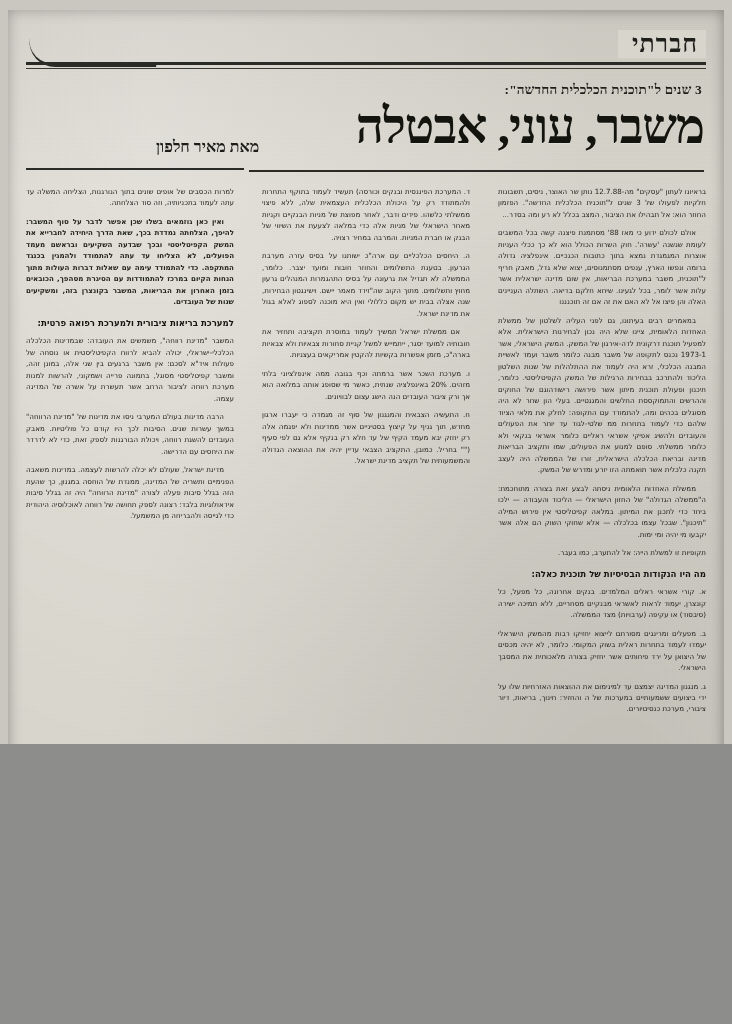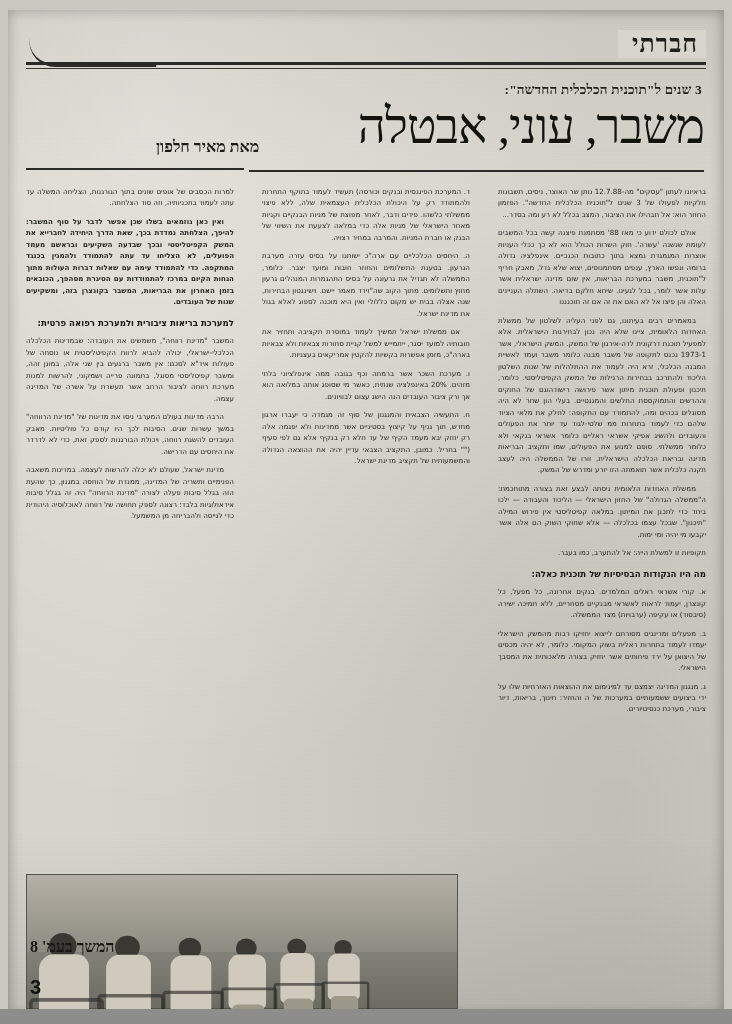--- a/index.html
+++ b/index.html
@@ -3,21 +3,21 @@
 <meta charset="utf-8">
 <style>
   html, body {
     margin: 0;
     padding: 0;
     background: #8d8d8b;
   }
   .page {
     position: relative;
     width: 732px;
-    height: 1009px;
+    height: 744px;
     overflow: hidden;
     background: #c9c7c0;
     font-family: "Liberation Serif", serif;
   }
   
   .paper {
     position: absolute;
     left: 8px;
     top: 10px;
     width: 716px;
@@ -102,21 +102,21 @@
     font-weight: bold;
     color: #1c1c19;
     letter-spacing: 0.2px;
   }
   .headline {
     position: absolute;
     right: 20px;
     top: 92px;
     direction: rtl;
     font-size: 49px;
-    font-weight: normal;
+    font-weight: bold;
     color: #14140f;
     letter-spacing: -1px;
     line-height: 1;
     text-shadow: 0 1px 0 rgba(255,255,255,0.25);
   }
   .byline {
     position: absolute;
     left: 108px;
     top: 128px;
     direction: rtl;

